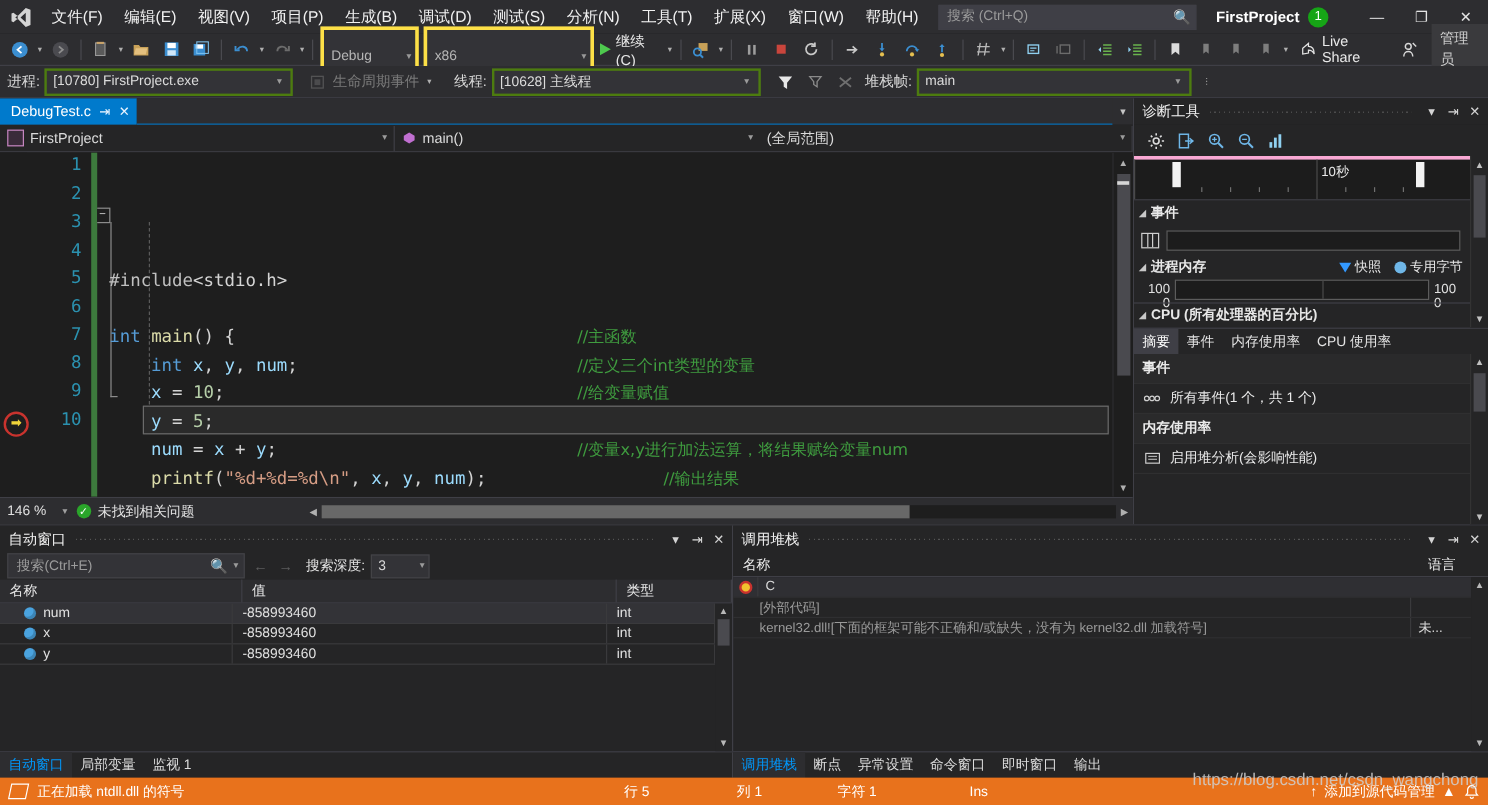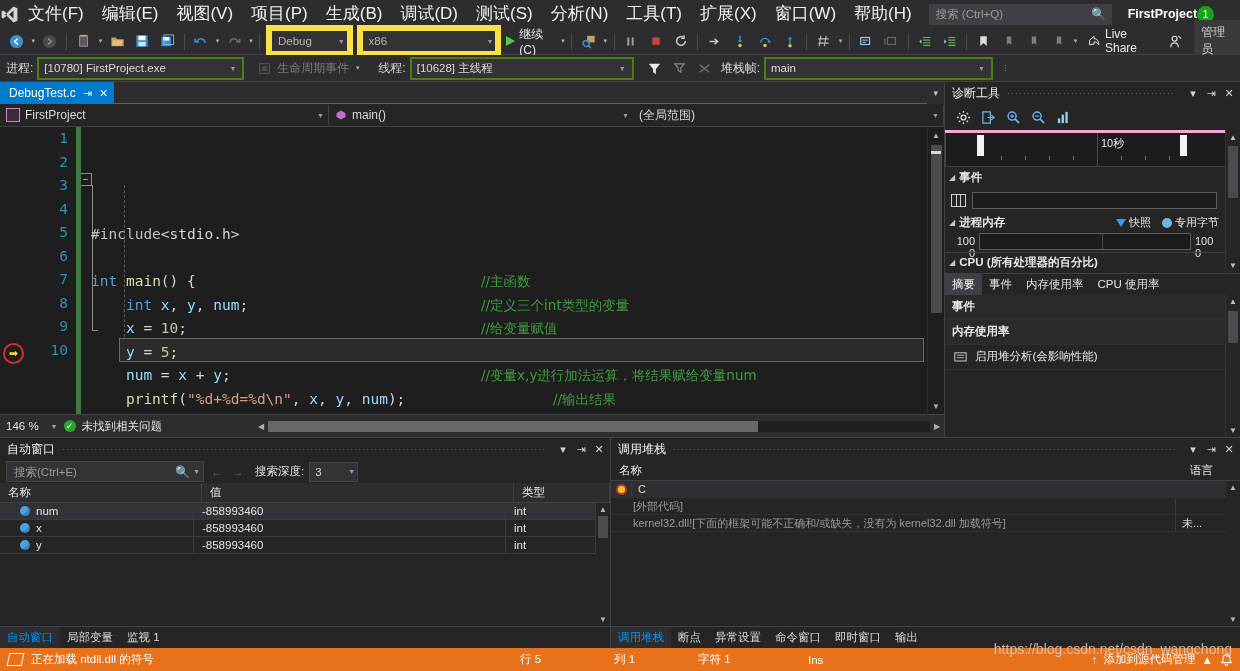--- a/index.html
+++ b/index.html
@@ -9,41 +9,41 @@
     font-family:"Liberation Sans","DejaVu Sans",sans-serif;
     font-size:12px;color:#f1f1f1;
     -webkit-font-smoothing:antialiased;
   }
   .app{position:relative;width:1240px;height:671px;display:flex;flex-direction:column;}
 
   
   .menubar{height:28px;background:#2d2d30;display:flex;align-items:center;flex:0 0 28px;}
   .vs-logo{width:34px;height:28px;display:flex;align-items:center;justify-content:center;}
   .vs-logo svg{display:block;}
-  .menu-item{padding:0 9px;height:28px;line-height:28px;color:#f1f1f1;font-size:17px;white-space:nowrap;cursor:default;}
+  .menu-item{padding:0 9px;height:28px;line-height:28px;color:#f1f1f1;font-size:13px;white-space:nowrap;cursor:default;}
   .menu-search{margin-left:8px;width:205px;height:19px;background:#3f3f46;border:1px solid #3f3f46;
      display:flex;align-items:center;padding:0 4px;position:relative;}
   .menu-search input{flex:1;background:transparent;border:0;outline:none;color:#c5c5c5;font-size:11.5px;
      font-family:"Liberation Sans",sans-serif;}
   .menu-search input::placeholder{color:#9a9a9a;}
   .srch-ico{color:#b4b4b4;font-size:12px;}
   .proj-name{margin-left:16px;font-weight:bold;font-size:12.5px;color:#ffffff;}
   .menu-right{margin-left:auto;display:flex;align-items:center;height:28px;}
   .notif-badge{width:17px;height:17px;border-radius:50%;background:#16a516;color:#fff;font-size:11px;
      display:flex;align-items:center;justify-content:center;margin-right:22px;}
   .wctl{width:37px;height:28px;display:flex;align-items:center;justify-content:center;color:#e4e4e4;font-size:12px;}
 
   
   .toolbar{height:26px;background:#2d2d30;display:flex;align-items:center;flex:0 0 26px;padding-left:4px;
      border-bottom:1px solid #3f3f46;}
   .tb-btn{height:22px;min-width:21px;display:flex;align-items:center;justify-content:center;padding:0 2px;color:#c8c8c8;}
   .tb-arrow{font-size:7px;color:#b0b0b0;width:9px;display:flex;align-items:center;justify-content:center;height:22px;}
   .tb-sep{width:1px;height:17px;background:#4a4a4f;margin:0 4px;}
-  .tb-combo{height:20px;background:#333337;border:6px solid #fde047;display:flex;align-items:center;
-     padding:0 2px 0 6px;color:#b6b6b6;font-size:11.5px;margin:0 2px;}
+  .tb-combo{height:20px;background:#333337;border:3px solid #fde047;display:flex;align-items:center;
+     padding:12px 2px 0 6px;color:#b6b6b6;font-size:11.5px;margin:0 2px;}
   .tb-combo span.lbl{flex:1;white-space:nowrap;overflow:hidden;}
   .tb-combo .cv{font-size:7px;color:#999;padding-left:6px;}
   .tb-run{display:flex;align-items:center;height:22px;padding:0 3px;color:#e8e8e8;font-size:12px;}
   .play-tri{width:0;height:0;border-left:9px solid #4ec94e;border-top:5.5px solid transparent;
      border-bottom:5.5px solid transparent;margin-right:4px;}
   .tb-right{margin-left:auto;display:flex;align-items:center;height:26px;}
   .liveshare{display:flex;align-items:center;gap:5px;padding:0 8px;color:#e9e9e9;font-size:12px;}
   .admin-box{background:#3a3a3d;color:#cfcfcf;font-size:12px;padding:4px 7px;margin-left:6px;}
 
   
@@ -716,20 +716,30 @@
         <div class="dtab">事件</div>
         <div class="dtab">内存使用率</div>
         <div class="dtab">CPU 使用率</div>
       </div>
 
       <div class="diag-list">
         <div class="dl-inner">
           <div class="dl-row hdr">
             <span>事件</span>
           </div>
+          <div class="dl-row">
+            <span class="dl-ic">
+              <svg width="14" height="8" viewBox="0 0 16 8">
+                  <circle cx="3" cy="4" r="2.2" fill="none" stroke="#cfcfcf" stroke-width="1.2"></circle>
+                  <circle cx="8" cy="4" r="2.2" fill="none" stroke="#cfcfcf" stroke-width="1.2"></circle>
+                  <circle cx="13" cy="4" r="2.2" fill="none" stroke="#cfcfcf" stroke-width="1.2"></circle>
+                </svg>
+            </span>
+            <span>所有事件(1 个，共 1 个)</span>
+          </div>
           <div class="dl-row hdr">
             <span>内存使用率</span>
           </div>
           <div class="dl-row">
             <span class="dl-ic">
               <svg width="13" height="11" viewBox="0 0 16 13">
                   <rect x="1" y="2" width="14" height="10" fill="none" stroke="#cfcfcf" stroke-width="1.2"></rect>
                   <path d="M3.5 5h9M3.5 8h9" stroke="#cfcfcf" stroke-width="1"></path>
                 </svg>
             </span>

